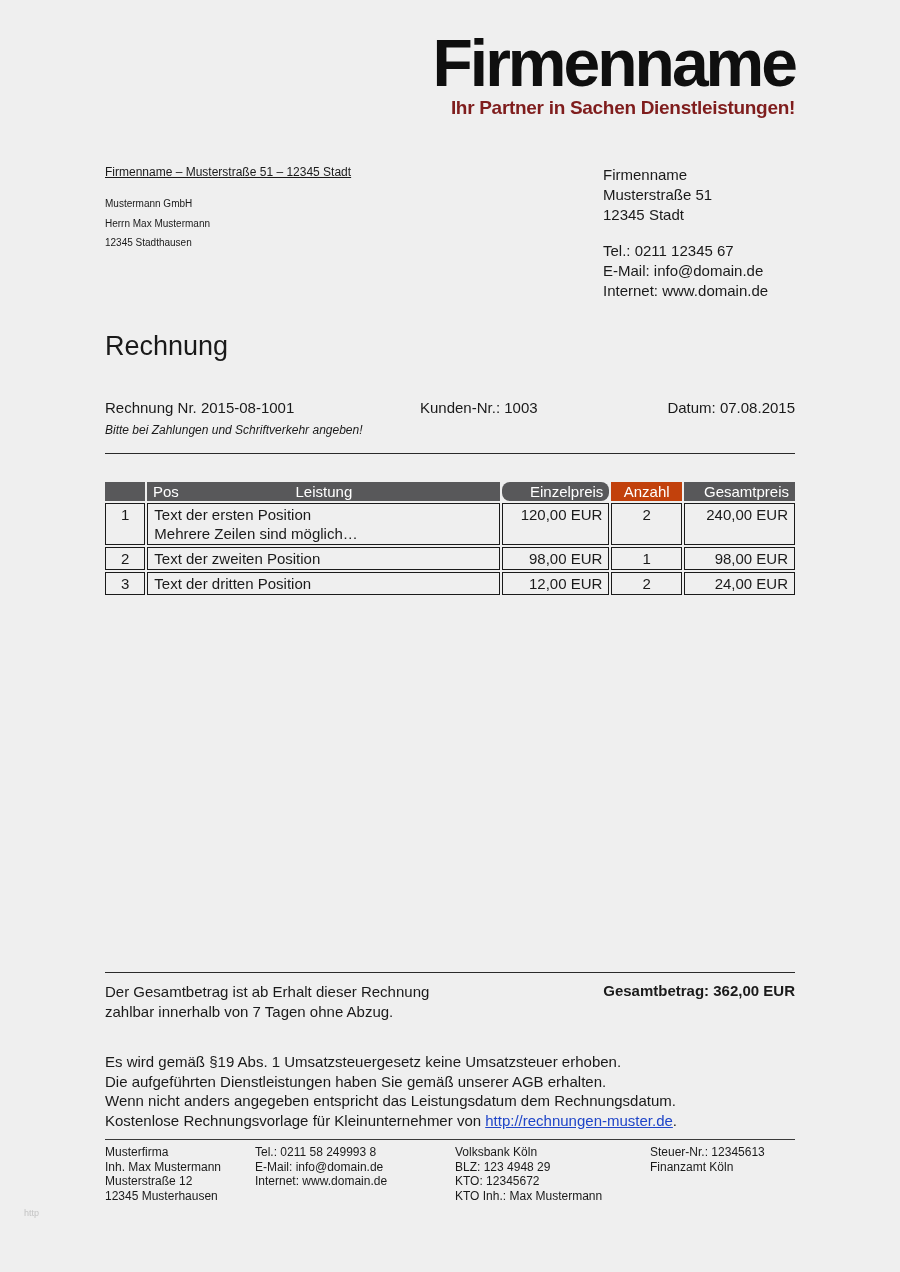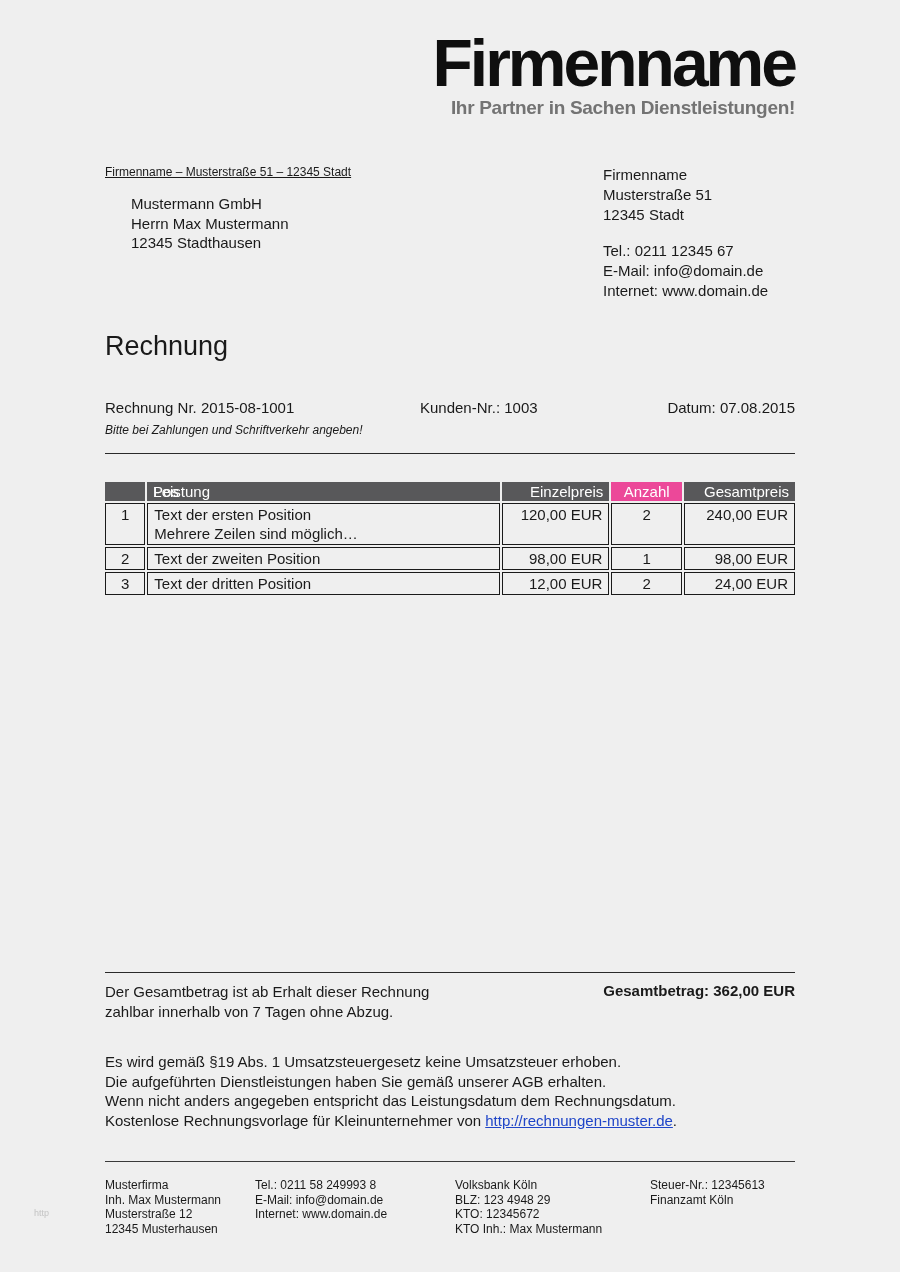--- a/index.html
+++ b/index.html
@@ -22,21 +22,21 @@
   }
   .tagline {
     font-size:19px; font-weight:bold; letter-spacing:-0.3px;
     margin-top:1px;
   }
 
   
   .address-row { display:flex; margin-top:46px; }
   .address-left { flex:1; }
   .sender-line { font-size:12px; text-decoration:underline; margin-bottom:15px; }
-  .recipient div { font-size:15px; line-height:19.5px;margin-left:26px; }
+  .recipient div { font-size:10px; line-height:19.5px; }
   .address-right { width:192px; font-size:15px; line-height:20px; }
   .address-right .gap { height:16px; }
 
   .invoice-title { font-size:27px; font-weight:400; margin-top:30px; }
 
   .meta-row { display:flex; margin-top:37px; font-size:15px;align-items:flex-end; }
   .meta-invoice-no { width:315px; }
   .meta-customer-no { flex:1; }
   .meta-date { text-align:right; white-space:nowrap; }
   .meta-note { font-size:12px; font-style:italic; margin-top:7px; }
@@ -70,42 +70,42 @@
   .totals-row { display:flex; margin-top:9px; font-size:15px; }
   .payment-terms { flex:1; line-height:20px; }
   .total-amount { font-weight:bold; white-space:nowrap; }
 
   
   .notes { margin-top:30px; font-size:15px; line-height:19.5px; }
   .notes a { text-decoration:underline;text-align:right; }
 
   
   .footer {
-    margin-top:31px; border-top:1px solid #3a3a3a; padding-top:16px;
+    margin-top:9px; border-top:1px solid #3a3a3a; padding-top:5px;
     display:flex; font-size:12px; line-height:14.5px;
   }
   .f-col1 { width:150px; }
   .f-col2 { width:200px; }
   .f-col3 { width:195px; }
   .f-col4 { flex:1; }
   .footer div div { white-space:nowrap; }
 
   .watermark {
-    position:absolute; left:34px; top:1208px;
+    position:absolute; left:24px; top:1208px;
     font-size:9px; color:#c4c4c4;
   }
 </style>
 </head>
 <body>
 
 <div class="sheet">
 
   <div class="header">
     <div class="company-title">Firmenname</div>
-    <div class="tagline" id="tagline" style="color: #737373;">Ihr Partner in Sachen Dienstleistungen!</div>
+    <div class="tagline" id="tagline" style="color: #7f1d1d;">Ihr Partner in Sachen Dienstleistungen!</div>
   </div>
 
   <div class="address-row">
     <div class="address-left">
       <div class="sender-line">Firmenname – Musterstraße 51 – 12345 Stadt</div>
       <div class="recipient">
         <div>Mustermann GmbH</div>
         <div>Herrn Max Mustermann</div>
         <div>12345 Stadthausen</div>
       </div>
@@ -136,23 +136,23 @@
     <colgroup>
       <col class="col-pos">
         <col class="col-leistung">
         <col class="col-einzel">
         <col class="col-anzahl">
         <col class="col-gesamt">
     </colgroup>
     <thead>
       <tr>
         <th class="th-dark" style="background: rgb(88, 88, 90); padding-left: 48px;">Pos</th>
-        <th class="th-dark" style="background: rgb(88, 88, 90);">Leistung</th>
-        <th class="th-dark right" style="background: rgb(88, 88, 90);">Einzelpreis</th>
-        <th class="th-dark center" style="background: #ec4899;">Anzahl</th>
+        <th class="th-dark" style="background: rgb(88, 88, 90); text-align: center;">Leistung</th>
+        <th class="th-dark right" style="background: rgb(88, 88, 90); border-radius: 8px;">Einzelpreis</th>
+        <th class="th-dark center" style="background: #c2410c;">Anzahl</th>
         <th class="th-dark right" style="background: rgb(88, 88, 90);">Gesamtpreis</th>
       </tr>
     </thead>
     <tbody>
       <tr>
         <td class="center">1</td>
         <td>
           <div>Text der ersten Position</div>
           <div>Mehrere Zeilen sind möglich…</div>
         </td>

